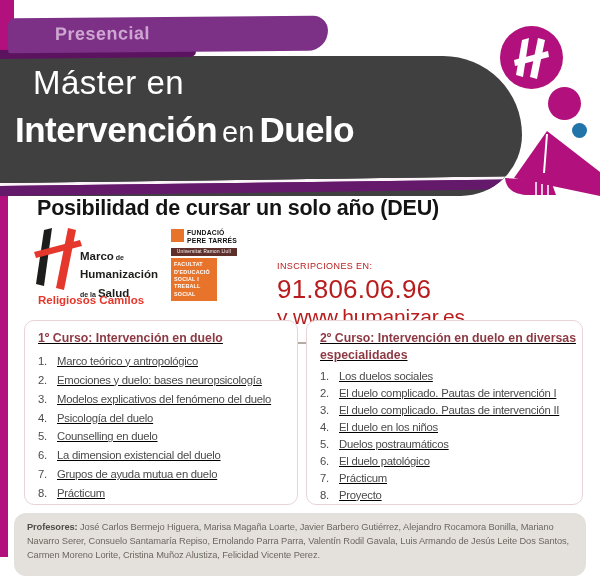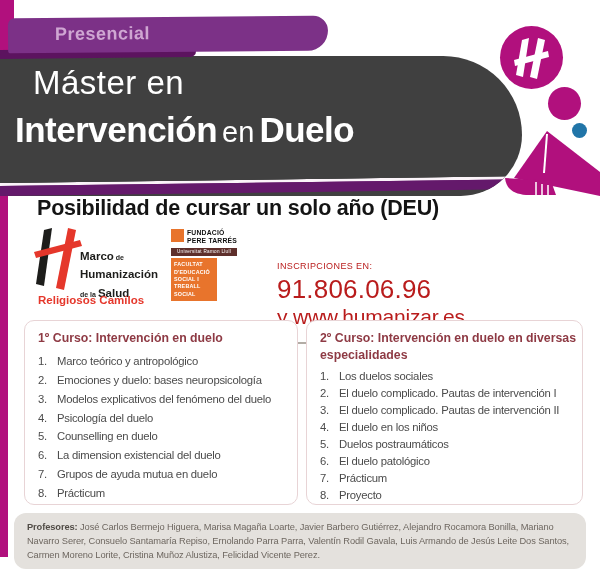--- a/index.html
+++ b/index.html
@@ -81,38 +81,38 @@
   
   .inscriptions { position:absolute; left:277px; top:227px; width:312px; color:#b91c1c;margin-top:34px; }
   .ins-label { font-size:9px; letter-spacing:0.4px; }
   .ins-phone { font-size:26px; margin-top:3px; letter-spacing:0.2px; }
   .ins-web   { font-size:21px; letter-spacing:-0.2px; }
   .ins-cord  { position:absolute; left:0; top:62px; }
 
   
   .course-box {
     position:absolute; top:320px; height:185px; background:#fff;
-    border:1px solid #e8d4d6; border-radius:10px; padding:9px 6px 0 11px; overflow:hidden;
+    border:1px solid #e8d4d6; border-radius:10px; padding:9px 6px 0 11px; overflow:hidden;text-decoration:underline;
   }
   .box1 { left:24px; width:274px; }
   .box2 { left:306px; width:277px; }
   .course-box h3 {
     margin:0 0 5px; font-size:12.3px; color:#8e3a44; line-height:1.35; padding-left:2px;
   }
   .course-list { list-style:none; margin:0; padding:0; counter-reset:item; }
   .course-list li {
     counter-increment:item; position:relative; padding-left:21px;
     font-size:11.3px; color:#4b4b4b; line-height:1.68; letter-spacing:-0.25px; white-space:nowrap;
   }
   .course-list li::before { content:counter(item) "."; position:absolute; left:2px; }
   .box2 .course-list li { line-height:1.5; }
 
   
   .professors {
-    position:absolute; left:14px; top:513px; width:572px; height:56px;
+    position:absolute; left:14px; top:513px; width:572px; height:63px;
     background:#e4e1dd; border-radius:12px; padding:8px 13px;
     font-size:9.3px; color:#6e6760; line-height:1.5; letter-spacing:-0.1px;
   }
   .professors .label { font-weight:bold; color:#514c46; }
 </style>
 </head>
 <body>
 
 <div class="left-strip"></div>
 <div class="left-strip-top"></div>

